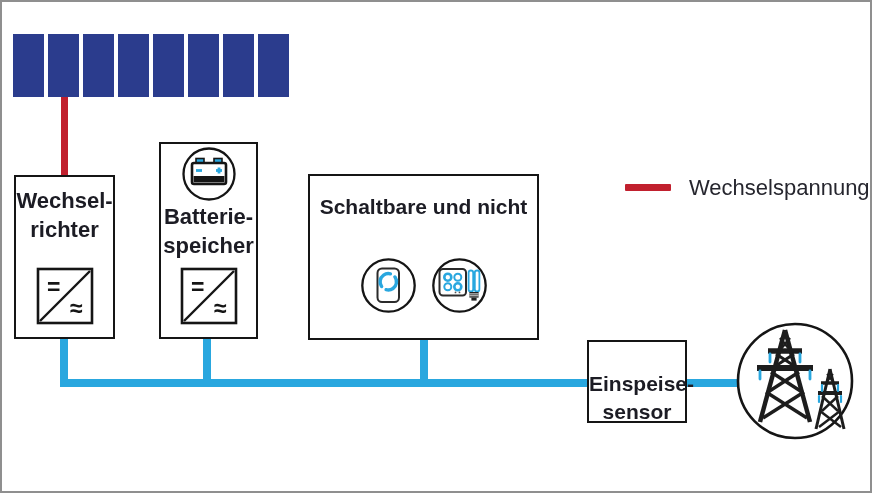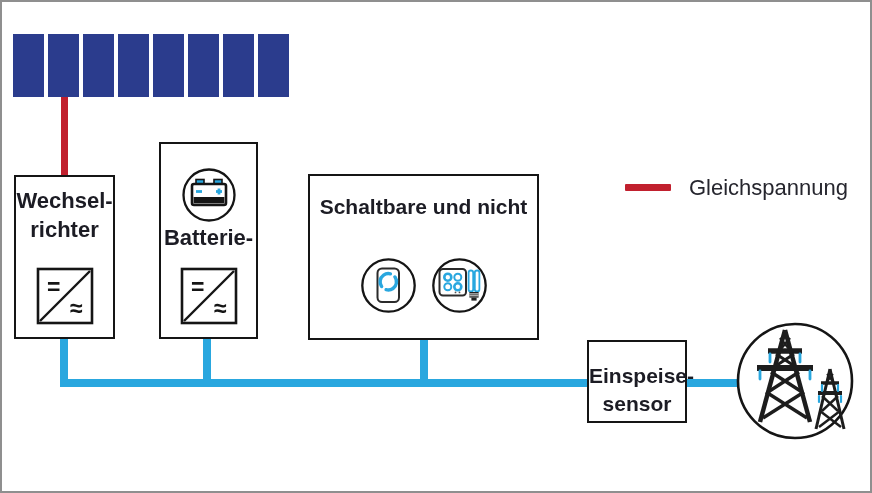--- a/index.html
+++ b/index.html
@@ -31,24 +31,24 @@
     text-align:center;
     color:#1c1c24;
   }
   .node .lbl{
     font-weight:bold;
     font-size:22px;
     line-height:29px;
     color:#1c1c24;
   }
   .box-inverter{left:12px;top:173px;width:101px;height:164px;padding-top:9px;}
-  .box-battery{left:157px;top:140px;width:99px;height:197px;padding-top:23px;}
+  .box-battery{left:157px;top:140px;width:99px;height:197px;padding-top:2px;}
   .box-consumers{left:306px;top:172px;width:231px;height:166px;padding-top:17px;}
   .box-consumers .lbl{font-size:21px;line-height:28px;}
-  .box-sensor{left:585px;top:338px;width:100px;height:83px;padding-top:20px;}
+  .box-sensor{left:585px;top:338px;width:100px;height:83px;padding-top:28px;}
   .box-sensor .lbl{font-size:21px;line-height:28px;}
   .sym-wrap{position:absolute;left:50%;transform:translateX(-50%);}
   .box-inverter .sym-wrap{top:90px;}
   .box-battery .sym-wrap{top:123px;}
   .batt-icon-wrap{margin:0 auto;width:56px;height:56px;}
   .consumer-icons{
     position:absolute;left:0;right:0;top:81px;
     display:flex;justify-content:center;gap:14px;
   }
   
@@ -103,20 +103,21 @@
         <rect x="15" y="12.5" width="8" height="6" fill="#29A7DF" stroke="#151515" stroke-width="1.6"></rect>
         <rect x="33" y="12.5" width="8" height="6" fill="#29A7DF" stroke="#151515" stroke-width="1.6"></rect>
         <rect x="11" y="17" width="34" height="21" rx="2" fill="#fff" stroke="#151515" stroke-width="2.6"></rect>
         <line x1="15" y1="24.5" x2="21" y2="24.5" stroke="#29A7DF" stroke-width="2.8"></line>
         <line x1="35" y1="24.5" x2="41" y2="24.5" stroke="#29A7DF" stroke-width="2.8"></line>
         <line x1="38" y1="21.5" x2="38" y2="27.5" stroke="#29A7DF" stroke-width="2.8"></line>
         <rect x="12.6" y="30" width="30.8" height="6.4" fill="#151515"></rect>
       </svg>
     </div>
     <div class="lbl">Batterie-</div>
+    <div class="lbl">speicher</div>
     <div class="sym-wrap">
       <svg width="58" height="58" viewBox="0 0 58 58">
         <rect x="2" y="2" width="54" height="54" fill="#fff" stroke="#151515" stroke-width="2.6"></rect>
         <line x1="4" y1="54" x2="54" y2="4" stroke="#151515" stroke-width="2.4"></line>
         <text x="11" y="28" font-size="23" font-weight="bold" fill="#151515">=</text>
         <text x="34" y="49" font-size="23" font-weight="bold" fill="#151515">≈</text>
       </svg>
     </div>
   </div>
 
@@ -147,21 +148,21 @@
           <line x1="38.4" y1="38.8" x2="47.6" y2="38.8" stroke="#fff" stroke-width="0.9"></line>
           <rect x="40.4" y="40.6" width="5.2" height="3" fill="#222"></rect>
         </svg>
       </span>
     </div>
   </div>
 
   <div class="legend">
     <div class="legend-row">
       <span class="legend-swatch line-red"></span>
-      <span class="legend-label">Gleichspannung</span>
+      <span class="legend-label">Wechselspannung</span>
     </div>
   </div>
 
   <div class="node box-sensor">
     <div class="lbl">Einspeise-</div>
     <div class="lbl">sensor</div>
   </div>
 
   <div class="grid-wrap">
     <svg width="120" height="120" viewBox="0 0 120 120">

